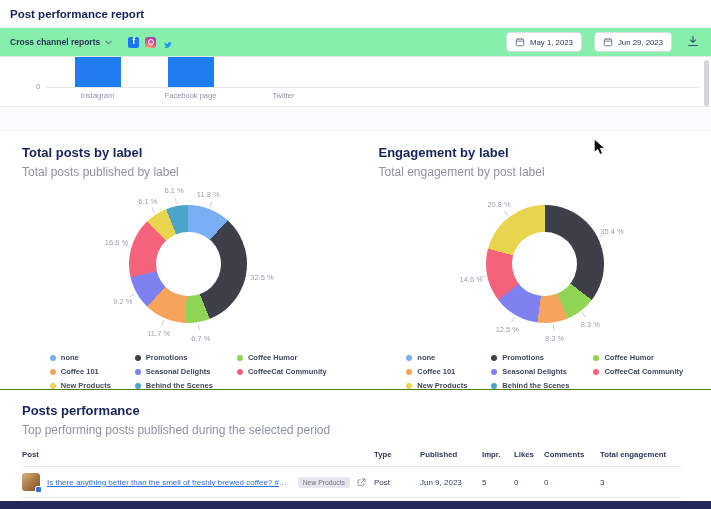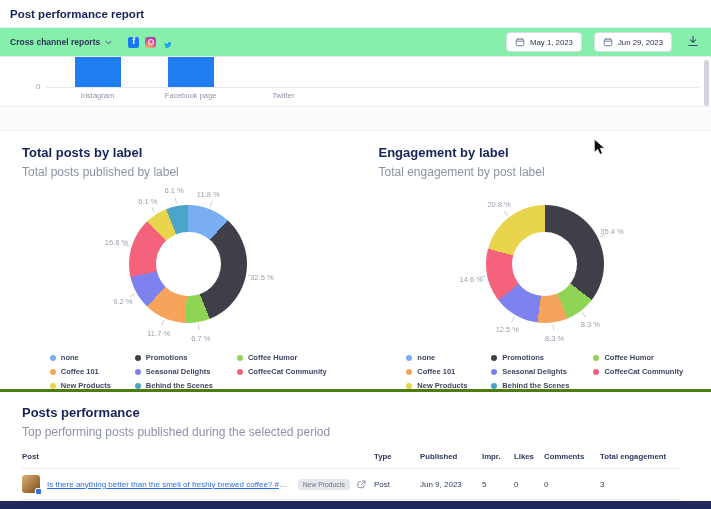--- a/index.html
+++ b/index.html
@@ -60,21 +60,21 @@
   .slice-label { position: absolute; transform: translate(-50%, -50%); font-size: 7.5px;
     color: #9ba1ae; white-space: nowrap; }
   .slice-tick { position: absolute; left: 50%; top: 50%; width: 1px; height: 6px; background: #ccd0d9; }
   .legend { display: grid; grid-auto-flow: column; grid-template-rows: repeat(3, auto);
     gap: 5px 24px; justify-content: center; margin-top: 6px; }
   .legend-item { display: flex; align-items: center; gap: 5px; cursor: pointer; }
   .legend-dot { width: 6px; height: 6px; border-radius: 50%; flex: none; }
   .legend-label { font-size: 7.5px; color: #3f4760; font-weight: 600; white-space: nowrap; }
 
   
-  .posts-section { border-top: 3px solid #4d7c0f; padding: 13px 30px 0 22px; height: 112px; background: #fff; }
+  .posts-section { border-top: 1px solid #4d7c0f; padding: 13px 30px 0 22px; height: 112px; background: #fff; }
   .ptable { margin-top: 13px; }
   .thead, .trow { display: grid;
     grid-template-columns: 352px 46px 62px 32px 30px 56px 1fr;
     align-items: center; }
   .thead { padding-bottom: 7px; border-bottom: 1px solid #e8eaf0; }
   .th { font-size: 7.8px; font-weight: 700; color: #2d3a5e; }
   .trow { height: 31px; border-bottom: 1px solid #e8eaf0; }
   .td { font-size: 8px; color: #33405f; }
   .post-cell { display: flex; align-items: center; gap: 7px; min-width: 0; padding-right: 8px; }
   .avatar { width: 18px; height: 18px; border-radius: 3px; flex: none; position: relative;

